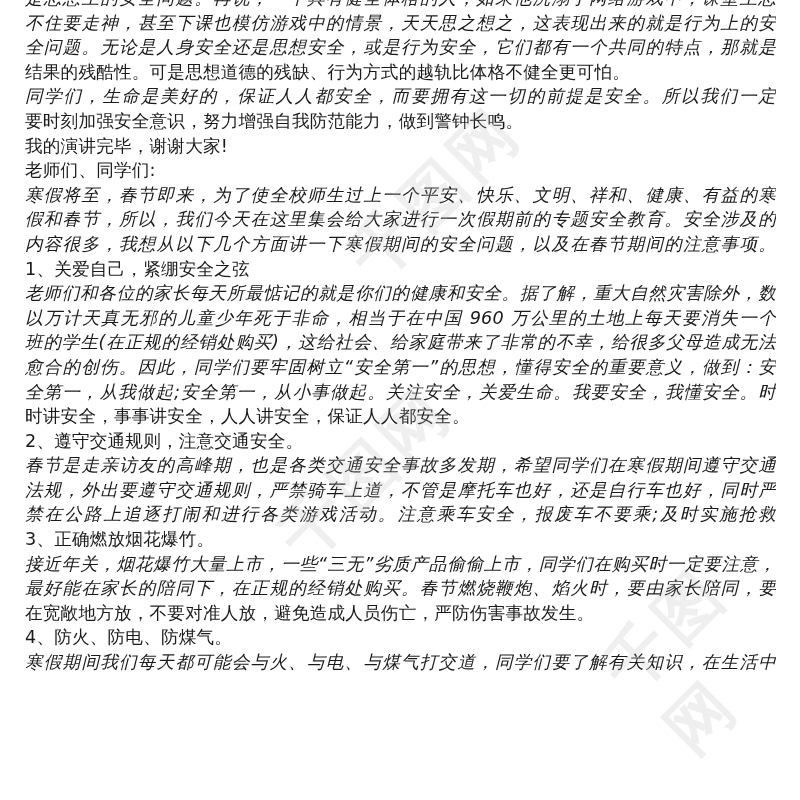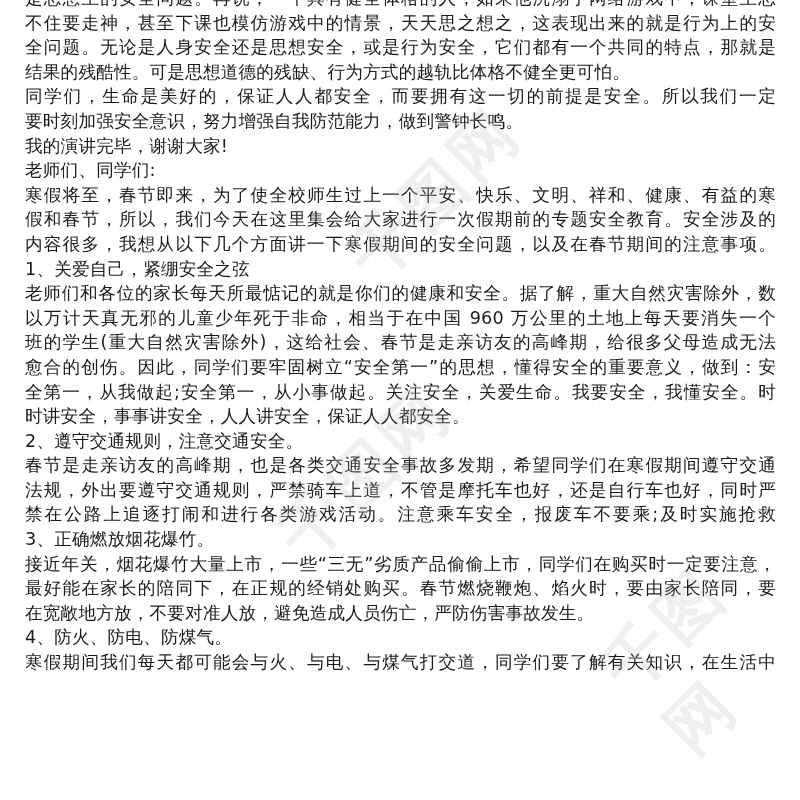--- a/index.html
+++ b/index.html
@@ -4,21 +4,21 @@
   <style>
     html, body { margin: 0; padding: 0; background: #ffffff; }
     body { width: 800px; height: 800px; overflow: hidden; position: relative; }
     .page {
       position: absolute; left: 0; top: -14px; width: 800px;
       padding: 0 24px 0 25px; box-sizing: border-box;
       font-family: "DejaVu Sans", "Liberation Sans", sans-serif;
       font-size: 17.6px; line-height: 24.6px; color: #1a1a1a;
     }
     .line { white-space: nowrap; height: 24.6px; letter-spacing: 0.2px; }
-    .line.just { text-align: justify; text-align-last: justify; white-space: normal; overflow: hidden; }
+    .line.just { text-align: justify; text-align-last: justify; white-space: normal; overflow: hidden; font-style: italic; }
     .watermark {
       position: absolute; color: rgba(180,180,180,0.22);
       font-family: "DejaVu Sans", sans-serif; font-size: 64px; font-weight: bold;
       transform: rotate(-45deg); pointer-events: none; letter-spacing: 6px;
     }
   </style>
 </head>
 <body>
 
 <div class="page" id="page">
@@ -29,21 +29,21 @@
     <div class="line just">同学们，生命是美好的，保证人人都安全，而要拥有这一切的前提是安全。所以我们一定</div>
     <div class="line">要时刻加强安全意识，努力增强自我防范能力，做到警钟长鸣。</div>
     <div class="line">我的演讲完毕，谢谢大家!</div>
     <div class="line">老师们、同学们:</div>
     <div class="line just">寒假将至，春节即来，为了使全校师生过上一个平安、快乐、文明、祥和、健康、有益的寒</div>
     <div class="line just">假和春节，所以，我们今天在这里集会给大家进行一次假期前的专题安全教育。安全涉及的</div>
     <div class="line just">内容很多，我想从以下几个方面讲一下寒假期间的安全问题，以及在春节期间的注意事项。</div>
     <div class="line">1、关爱自己，紧绷安全之弦</div>
     <div class="line just">老师们和各位的家长每天所最惦记的就是你们的健康和安全。据了解，重大自然灾害除外，数</div>
     <div class="line just">以万计天真无邪的儿童少年死于非命，相当于在中国 960 万公里的土地上每天要消失一个</div>
-    <div class="line just">班的学生(重大自然灾害除外)，这给社会、春节是走亲访友的高峰期，给很多父母造成无法</div>
+    <div class="line just">班的学生(在正规的经销处购买)，这给社会、给家庭带来了非常的不幸，给很多父母造成无法</div>
     <div class="line just">愈合的创伤。因此，同学们要牢固树立“安全第一”的思想，懂得安全的重要意义，做到：安</div>
     <div class="line just">全第一，从我做起;安全第一，从小事做起。关注安全，关爱生命。我要安全，我懂安全。时</div>
     <div class="line">时讲安全，事事讲安全，人人讲安全，保证人人都安全。</div>
     <div class="line">2、遵守交通规则，注意交通安全。</div>
     <div class="line just">春节是走亲访友的高峰期，也是各类交通安全事故多发期，希望同学们在寒假期间遵守交通</div>
     <div class="line just">法规，外出要遵守交通规则，严禁骑车上道，不管是摩托车也好，还是自行车也好，同时严</div>
     <div class="line just">禁在公路上追逐打闹和进行各类游戏活动。注意乘车安全，报废车不要乘;及时实施抢救</div>
     <div class="line">3、正确燃放烟花爆竹。</div>
     <div class="line just">接近年关，烟花爆竹大量上市，一些“三无”劣质产品偷偷上市，同学们在购买时一定要注意，</div>
     <div class="line just">最好能在家长的陪同下，在正规的经销处购买。春节燃烧鞭炮、焰火时，要由家长陪同，要</div>

